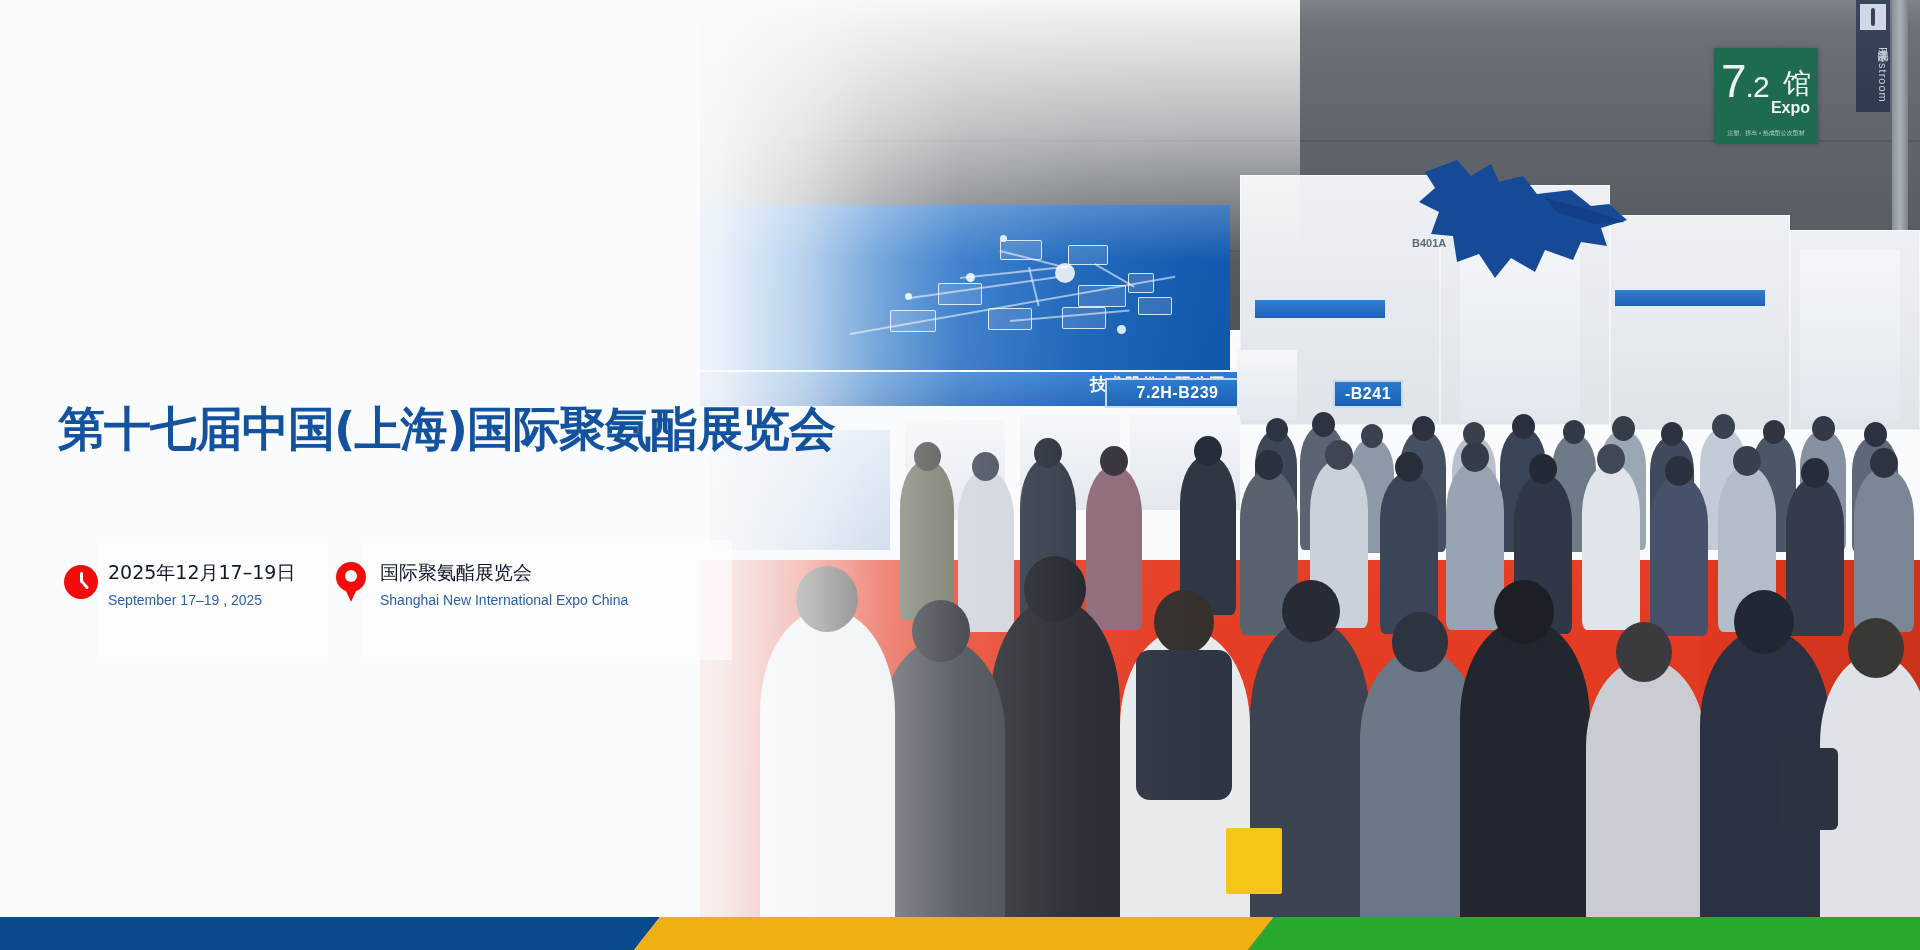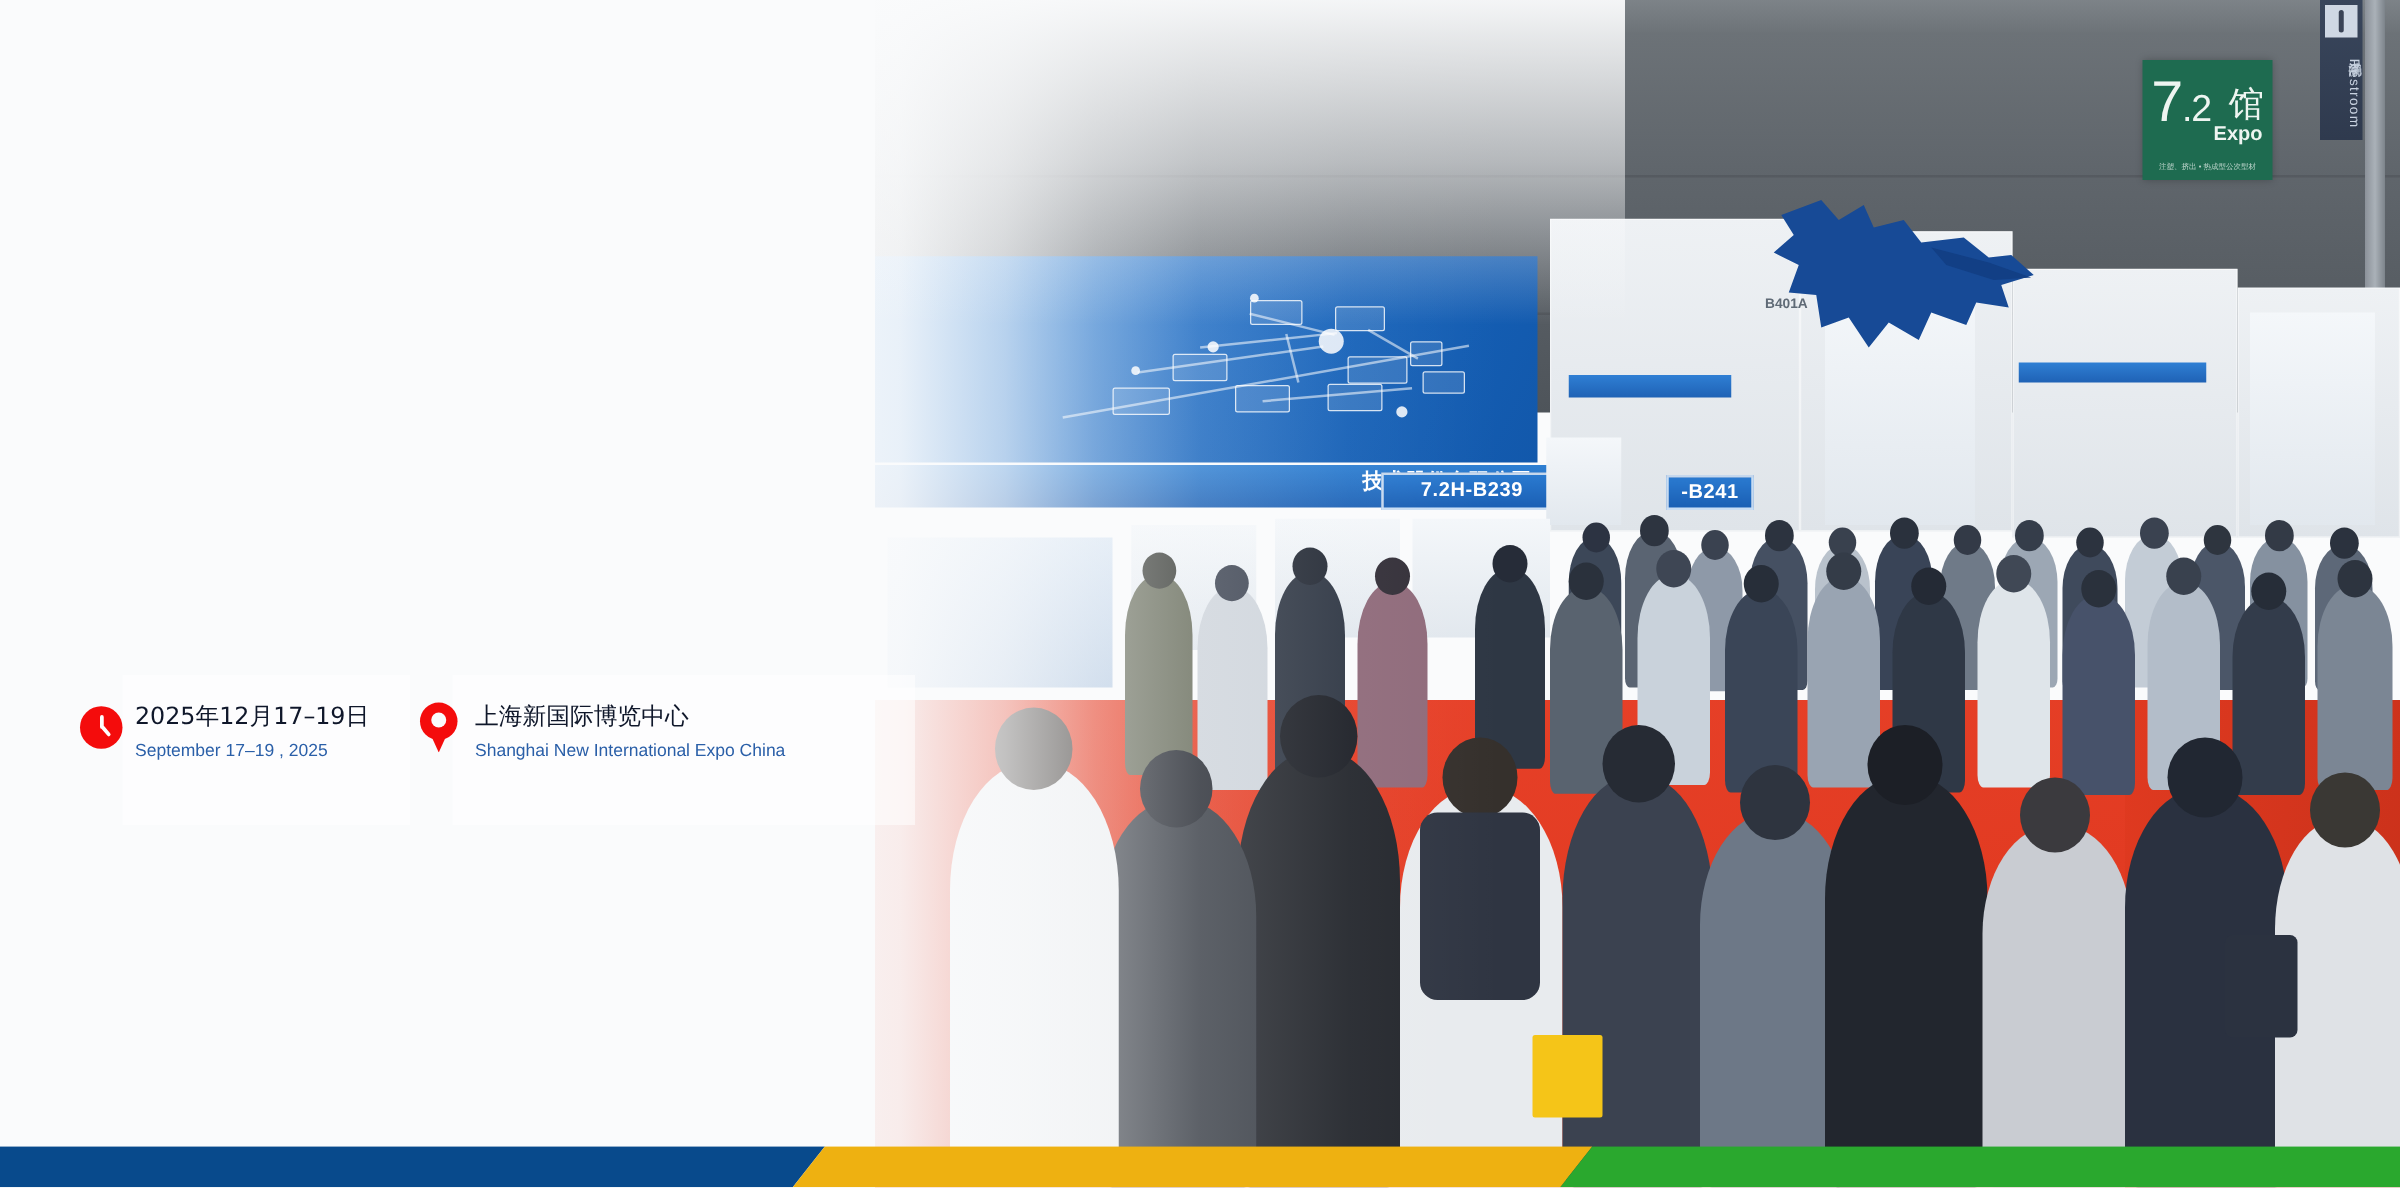--- a/index.html
+++ b/index.html
@@ -467,34 +467,35 @@
 
     <div style="position:absolute; left:1780px; top:748px; width:58px; height:82px; background:#2b3240; border-radius:6px;"></div>
 
     <div class="fade-mask"></div>
     <div class="fade-top"></div>
   </div>
 
   <div class="content">
 
 
+    <div class="title-cn">第十七届中国(上海)国际聚氨酯展览会</div>
 
     <div class="info-panel" style="left:98px; top:540px; width:230px; height:120px;">
       <div class="clock-icon" style="left:-34px; top:25px;"></div>
       <div class="info-cn" style="left:10px; top:20px;">2025年12月17–19日</div>
       <div class="info-en" style="left:10px; top:52px;">September 17–19 , 2025</div>
     </div>
 
     <div class="info-panel" style="left:362px; top:540px; width:370px; height:120px;">
       <div class="pin-icon" style="left:-26px; top:22px;">
         <div class="pin-body"></div>
         <div class="pin-tip"></div>
         <div class="pin-hole"></div>
       </div>
-      <div class="info-cn" style="left:18px; top:20px;">上海新国际博览中心</div>
+      <div class="info-cn" style="left:18px; top:20px;">国际聚氨酯展览会</div>
       <div class="info-en" style="left:18px; top:52px;">Shanghai New International Expo China</div>
     </div>
   </div>
 
   <div class="bottom-bar">
     <div class="bar-seg bar-blue"></div>
     <div class="bar-seg bar-yellow"></div>
     <div class="bar-seg bar-green"></div>
   </div>
 

